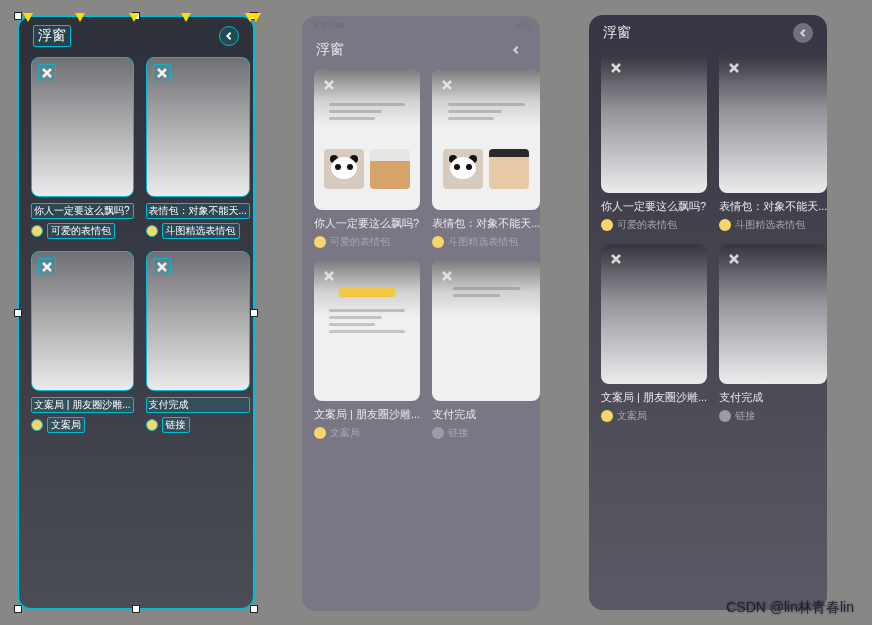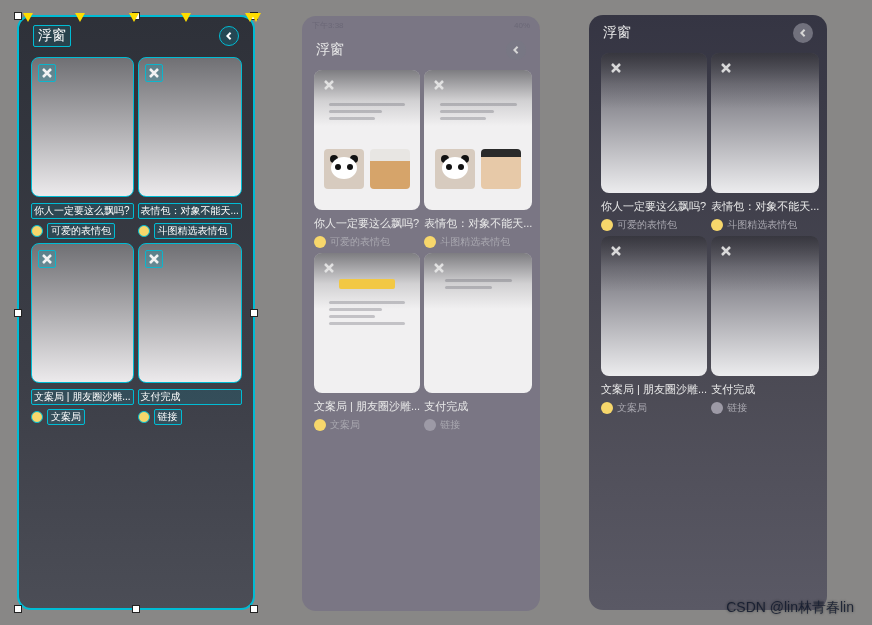--- a/index.html
+++ b/index.html
@@ -58,21 +58,21 @@
     border-radius: 50%;
     background: rgba(120,120,132,0.9);
     display: flex; align-items: center; justify-content: center;
     color: #d5d5d5;
   }
   .back-btn svg { width: 8px; height: 8px; fill: none; stroke: #d5d5d5; stroke-width: 2.5; }
 
   .grid {
     display: grid;
     grid-template-columns: 1fr 1fr;
-    gap: 4px;
+    gap: 12px;
     padding: 0 12px;
   }
 
   .card { display: flex; flex-direction: column; }
   .thumb {
     position: relative;
     width: 100%;
     height: 140px;
     border-radius: 8px;
     background: #f1f0f1;

